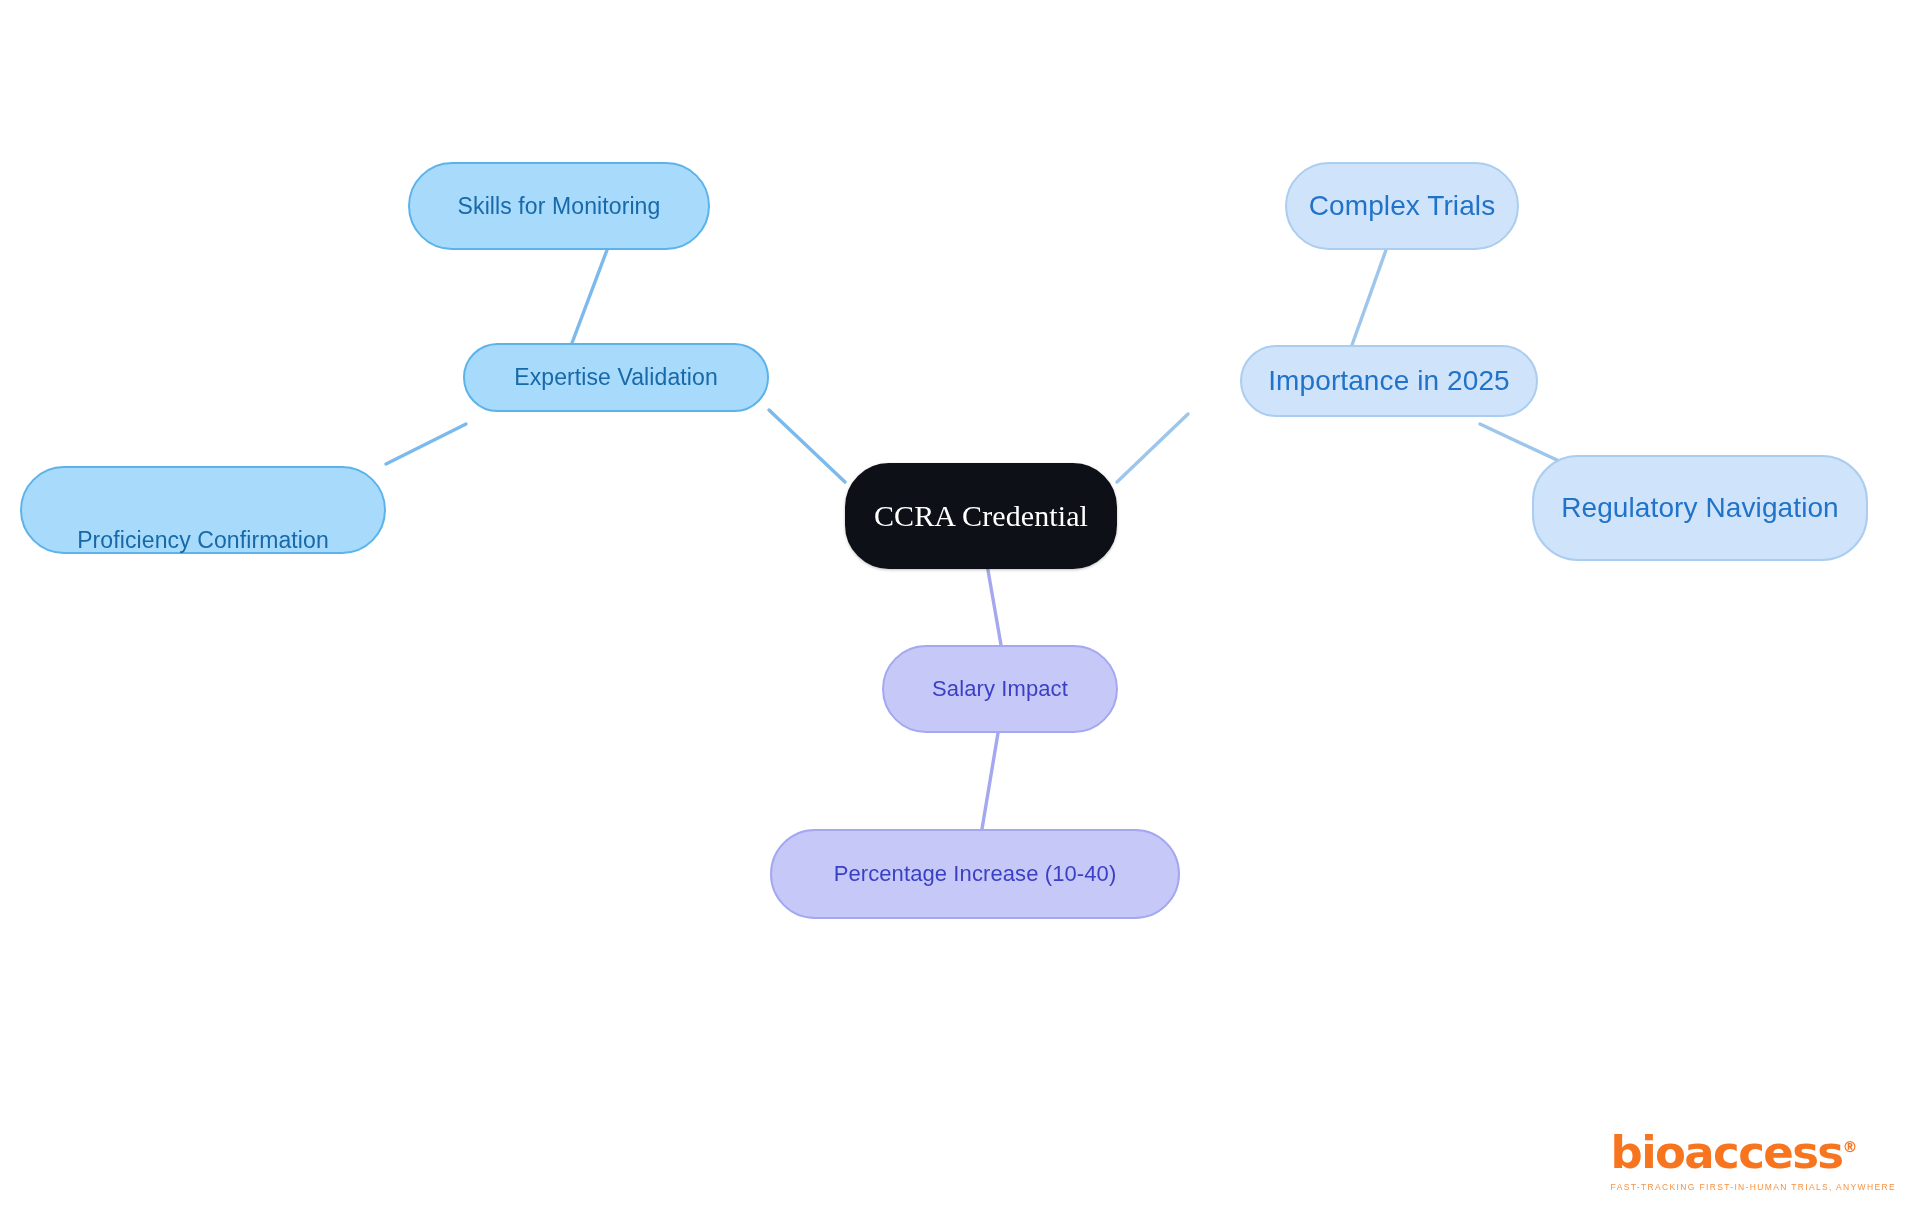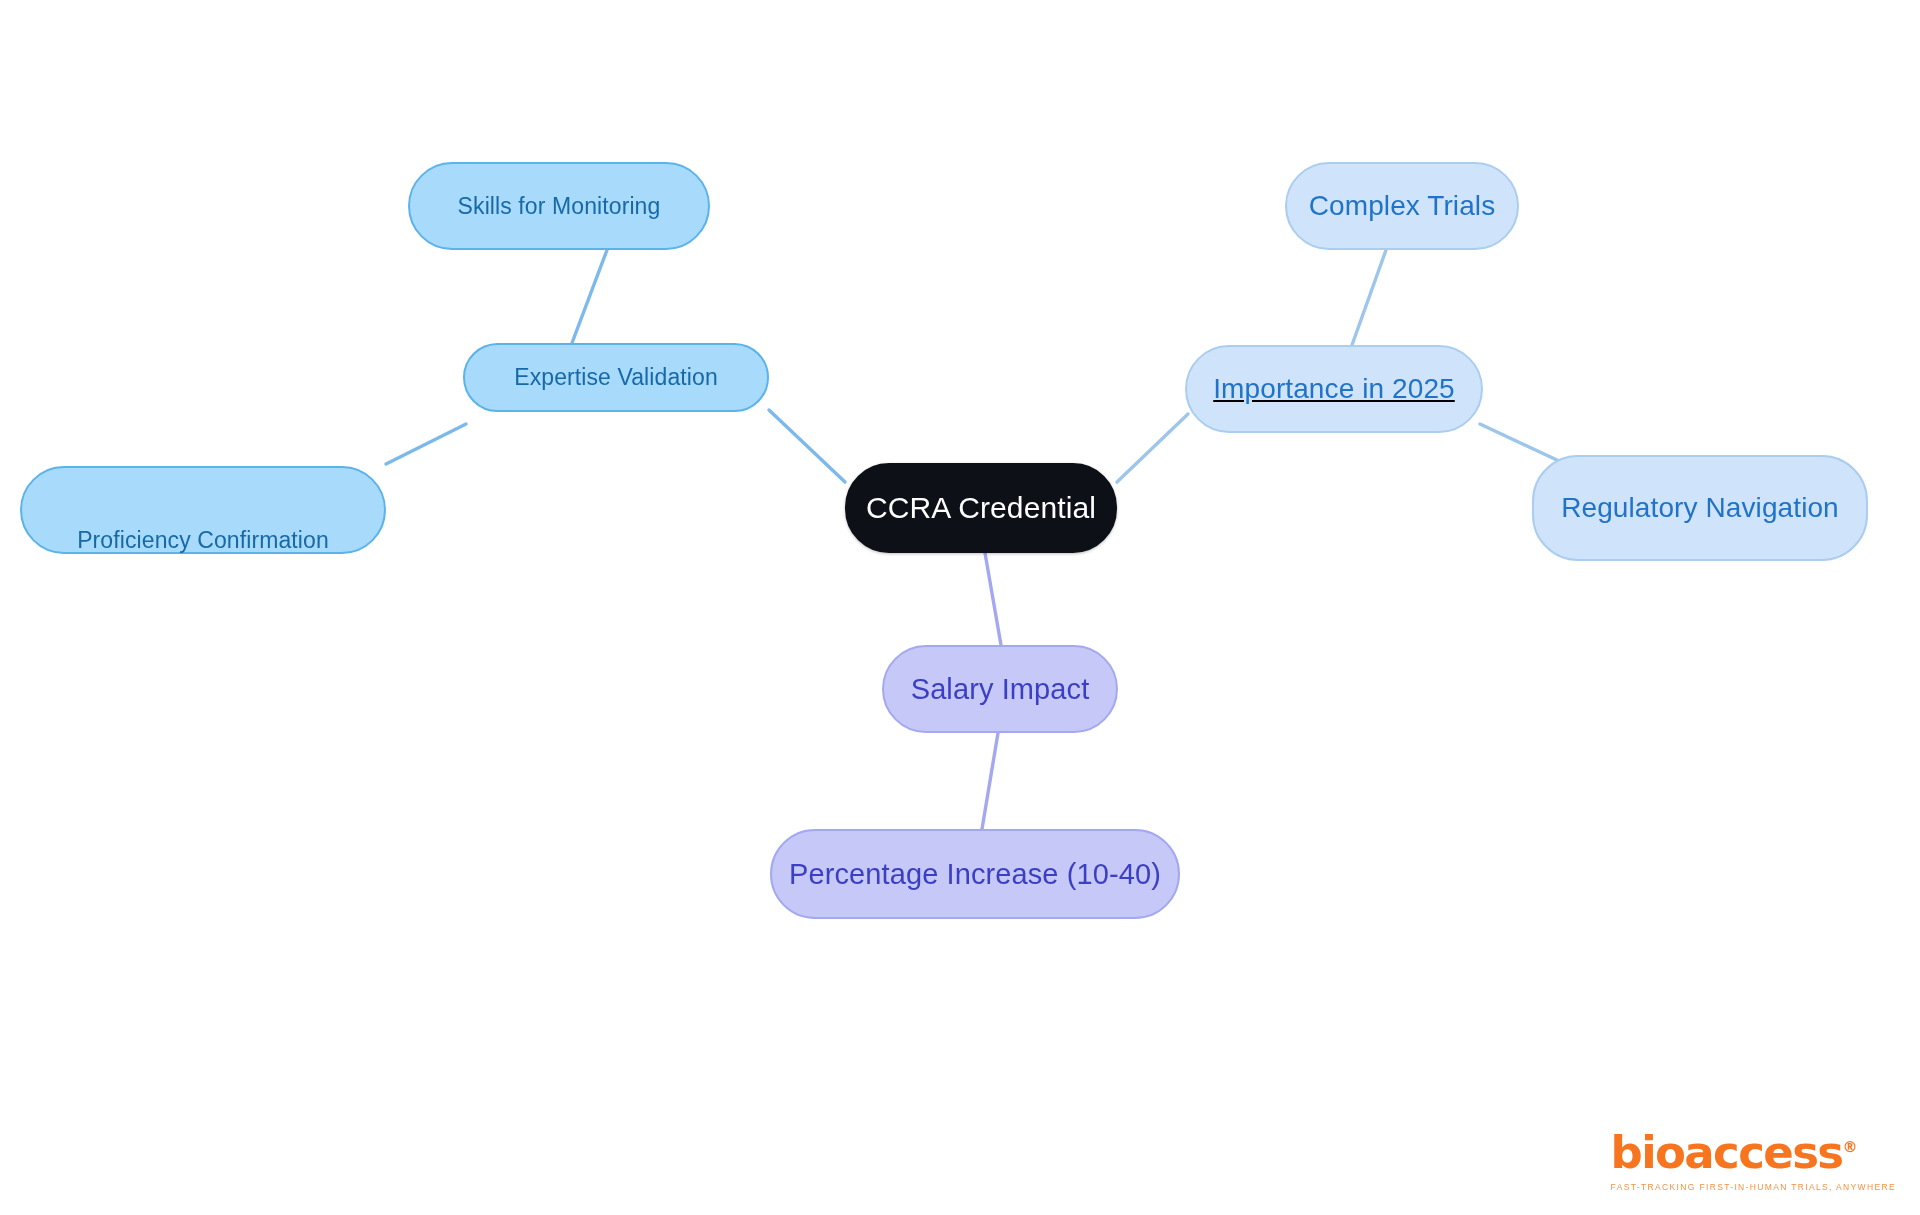--- a/index.html
+++ b/index.html
@@ -83,21 +83,21 @@
     font-size: 28px;
   }
 
   
   .node-violet {
     background: #c6c9f7;
     border-color: #a3a8f0;
   }
   .node-violet .node-label {
     color: #3b3fc4;
-    font-size: 29px;
+    font-size: 22px;
   }
 
   
   #brand {
     position: absolute;
     right: 24px;
     bottom: 24px;
     text-align: left;
     user-select: none;
   }
@@ -141,37 +141,37 @@
     <path d="M 466 424 L 386 464" stroke="#7cb9ec" stroke-width="3.4" fill="none" stroke-linecap="round"></path>
 
     <path d="M 1117 482 L 1188 414" stroke="#9dc6ea" stroke-width="3.4" fill="none" stroke-linecap="round"></path>
     <path d="M 1352 345 L 1386 250" stroke="#9dc6ea" stroke-width="3.4" fill="none" stroke-linecap="round"></path>
     <path d="M 1480 424 L 1574 468" stroke="#9dc6ea" stroke-width="3.4" fill="none" stroke-linecap="round"></path>
 
     <path d="M 985 553 L 1001 645" stroke="#a3a8f0" stroke-width="3.4" fill="none" stroke-linecap="round"></path>
     <path d="M 998 733 L 982 829" stroke="#a3a8f0" stroke-width="3.4" fill="none" stroke-linecap="round"></path>
   </svg>
 
-  <div class="node node-root" style="left:845px; top:463px; width:272px; height:90px;">
+  <div class="node node-root" style="left:845px; top:463px; width:272px; height:106px;font-family:Liberation Serif, serif;">
     <span class="node-label">CCRA Credential</span>
   </div>
 
   <div class="node node-blue-strong" style="left:463px; top:343px; width:306px; height:69px;">
     <span class="node-label">Expertise Validation</span>
   </div>
 
   <div class="node node-blue-strong" style="left:408px; top:162px; width:302px; height:88px;">
     <span class="node-label">Skills for Monitoring</span>
   </div>
 
   <div class="node node-blue-strong" style="left:20px; top:466px; width:366px; height:88px;align-items:flex-end;">
     <span class="node-label">Proficiency Confirmation</span>
   </div>
 
-  <div class="node node-blue-pale" style="left:1185px; top:345px; width:298px; height:88px;text-decoration:underline;">
+  <div class="node node-blue-pale" style="left:1240px; top:345px; width:298px; height:72px;">
     <span class="node-label">Importance in 2025</span>
   </div>
 
   <div class="node node-blue-pale" style="left:1285px; top:162px; width:234px; height:88px;">
     <span class="node-label">Complex Trials</span>
   </div>
 
   <div class="node node-blue-pale" style="left:1532px; top:455px; width:336px; height:106px;">
     <span class="node-label">Regulatory Navigation</span>
   </div>

